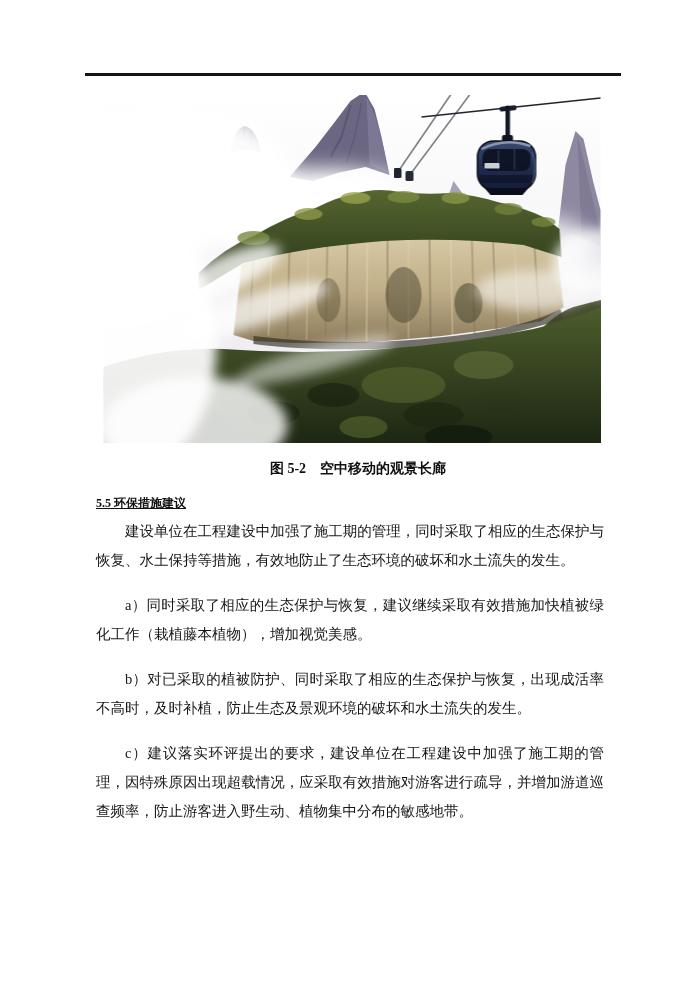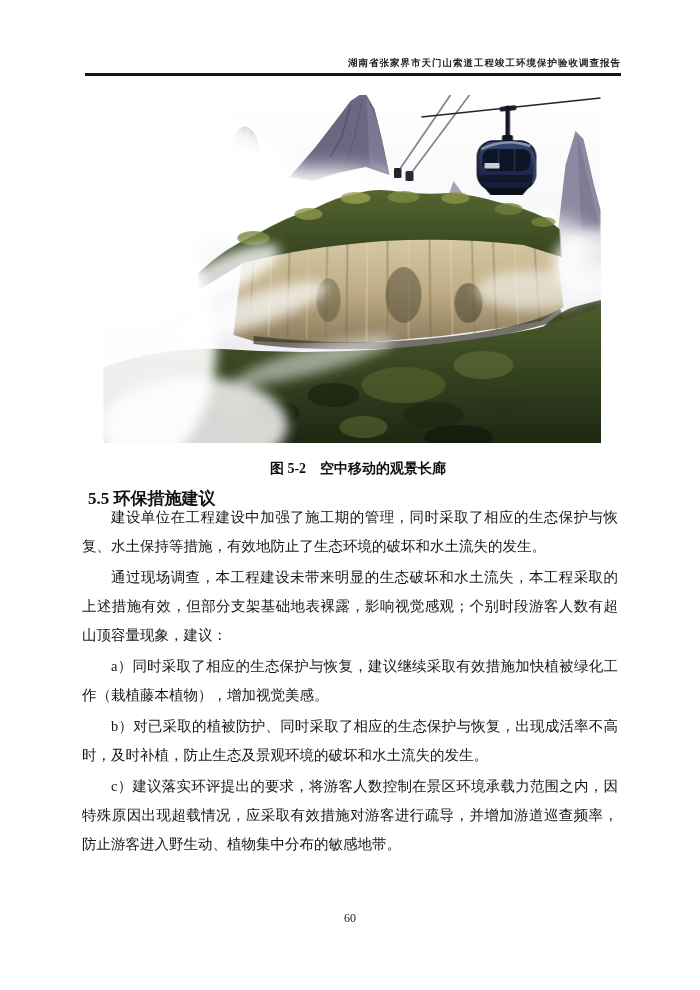--- a/index.html
+++ b/index.html
@@ -22,41 +22,40 @@
     position:absolute;top:95px;left:103px;width:498px;height:348px;
   }
   .photo-wrap svg{display:block;width:498px;height:348px;}
 
   .fig-caption{
     position:absolute;top:452px;left:0;width:700px;margin:8px;
     text-align:center;font-size:14px;font-weight:bold;color:#111;
   }
 
   .sec-heading{
-    position:absolute;top:479px;left:80px;margin:8px;
-    font-size:17px;font-weight:bold;color:#111;
+    position:absolute;top:479px;left:80px;margin:16px;
+    font-size:12px;font-weight:bold;color:#111;text-decoration:underline;
   }
 
   .body-text{
     position:absolute;top:501px;left:80px;width:540px;
     font-size:14.5px;line-height:29px;text-align:justify;color:#161616;
   }
-  .body-text p{margin:2px;text-indent:2em;}
+  .body-text p{margin:16px;text-indent:2em;}
 
   .page-number{
     position:absolute;top:911px;left:0;width:700px;margin:0;
     text-align:center;font-size:12px;color:#222;
   }
 </style>
 </head>
 <body>
 
 <div class="page">
 
-  <div class="header-text">湖南省张家界市天门山索道工程竣工环境保护验收调查报告</div>
   <div class="header-rule"></div>
 
   <div class="photo-wrap">
     <svg viewBox="0 0 497 348" xmlns="http://www.w3.org/2000/svg">
       <defs>
         <linearGradient id="sky" x1="0" y1="0" x2="0" y2="1">
           <stop offset="0" stop-color="#ffffff"></stop>
           <stop offset="0.6" stop-color="#f3f1f4"></stop>
           <stop offset="1" stop-color="#e9e6ee"></stop>
         </linearGradient>
@@ -220,21 +219,19 @@
       </g>
     </svg>
   </div>
 
   <p class="fig-caption">图 5-2　空中移动的观景长廊</p>
 
   <h2 class="sec-heading">5.5 环保措施建议</h2>
 
   <div class="body-text">
     <p>建设单位在工程建设中加强了施工期的管理，同时采取了相应的生态保护与恢复、水土保持等措施，有效地防止了生态环境的破坏和水土流失的发生。</p>
-    <p>通过现场调查，本工程建设未带来明显的生态破坏和水土流失，本工程采取的上述措施有效，但部分支架基础地表裸露，影响视觉感观；个别时段游客人数有超山顶容量现象，建议：</p>
     <p>a）同时采取了相应的生态保护与恢复，建议继续采取有效措施加快植被绿化工作（栽植藤本植物），增加视觉美感。</p>
     <p>b）对已采取的植被防护、同时采取了相应的生态保护与恢复，出现成活率不高时，及时补植，防止生态及景观环境的破坏和水土流失的发生。</p>
-    <p>c）建议落实环评提出的要求，将游客人数控制在景区环境承载力范围之内，因特殊原因出现超载情况，应采取有效措施对游客进行疏导，并增加游道巡查频率，防止游客进入野生动、植物集中分布的敏感地带。</p>
+    <p>c）建议落实环评提出的要求，建设单位在工程建设中加强了施工期的管理，因特殊原因出现超载情况，应采取有效措施对游客进行疏导，并增加游道巡查频率，防止游客进入野生动、植物集中分布的敏感地带。</p>
   </div>
 
-  <p class="page-number">60</p>
 
 </div>
 
 </body></html>

